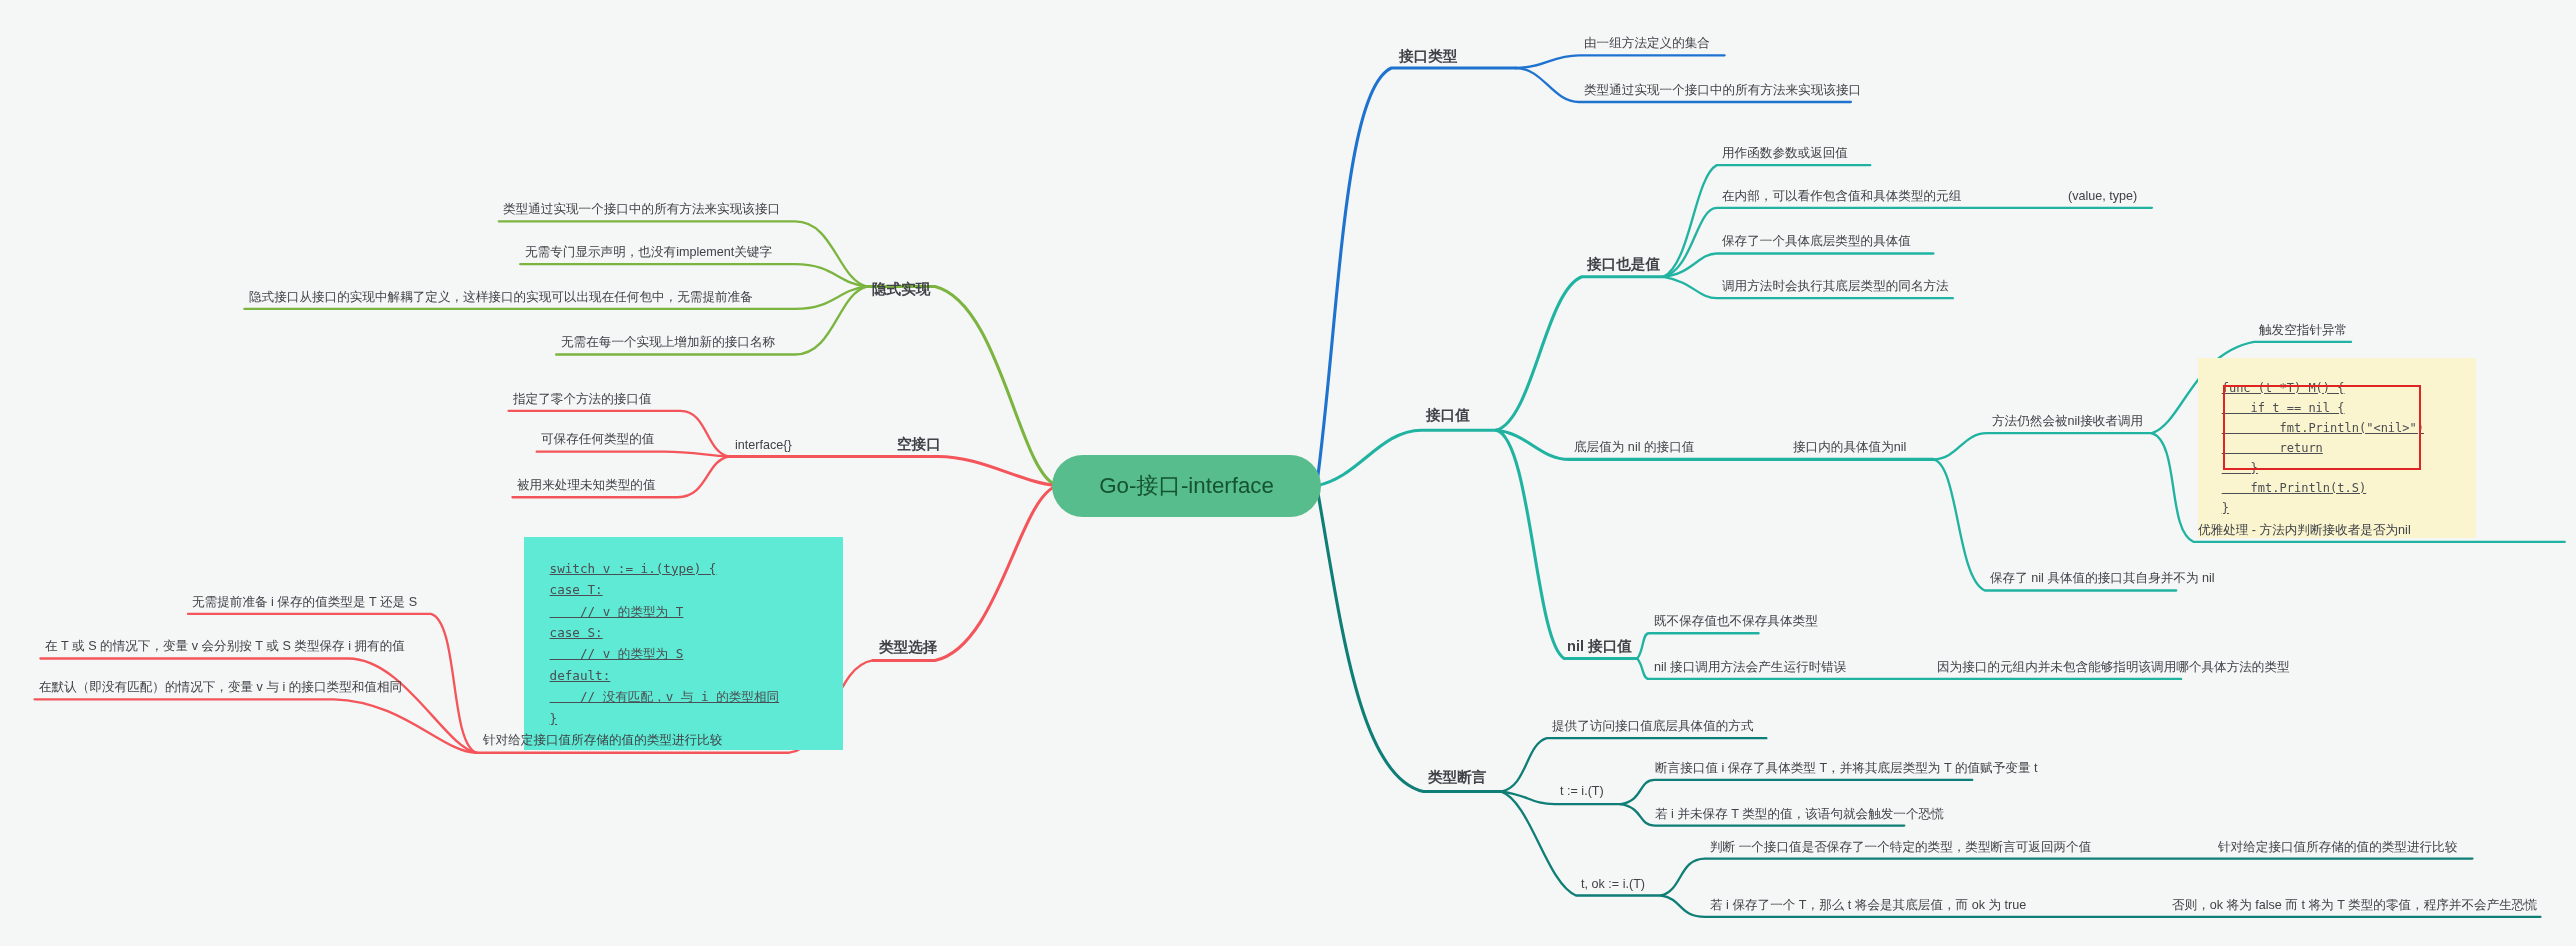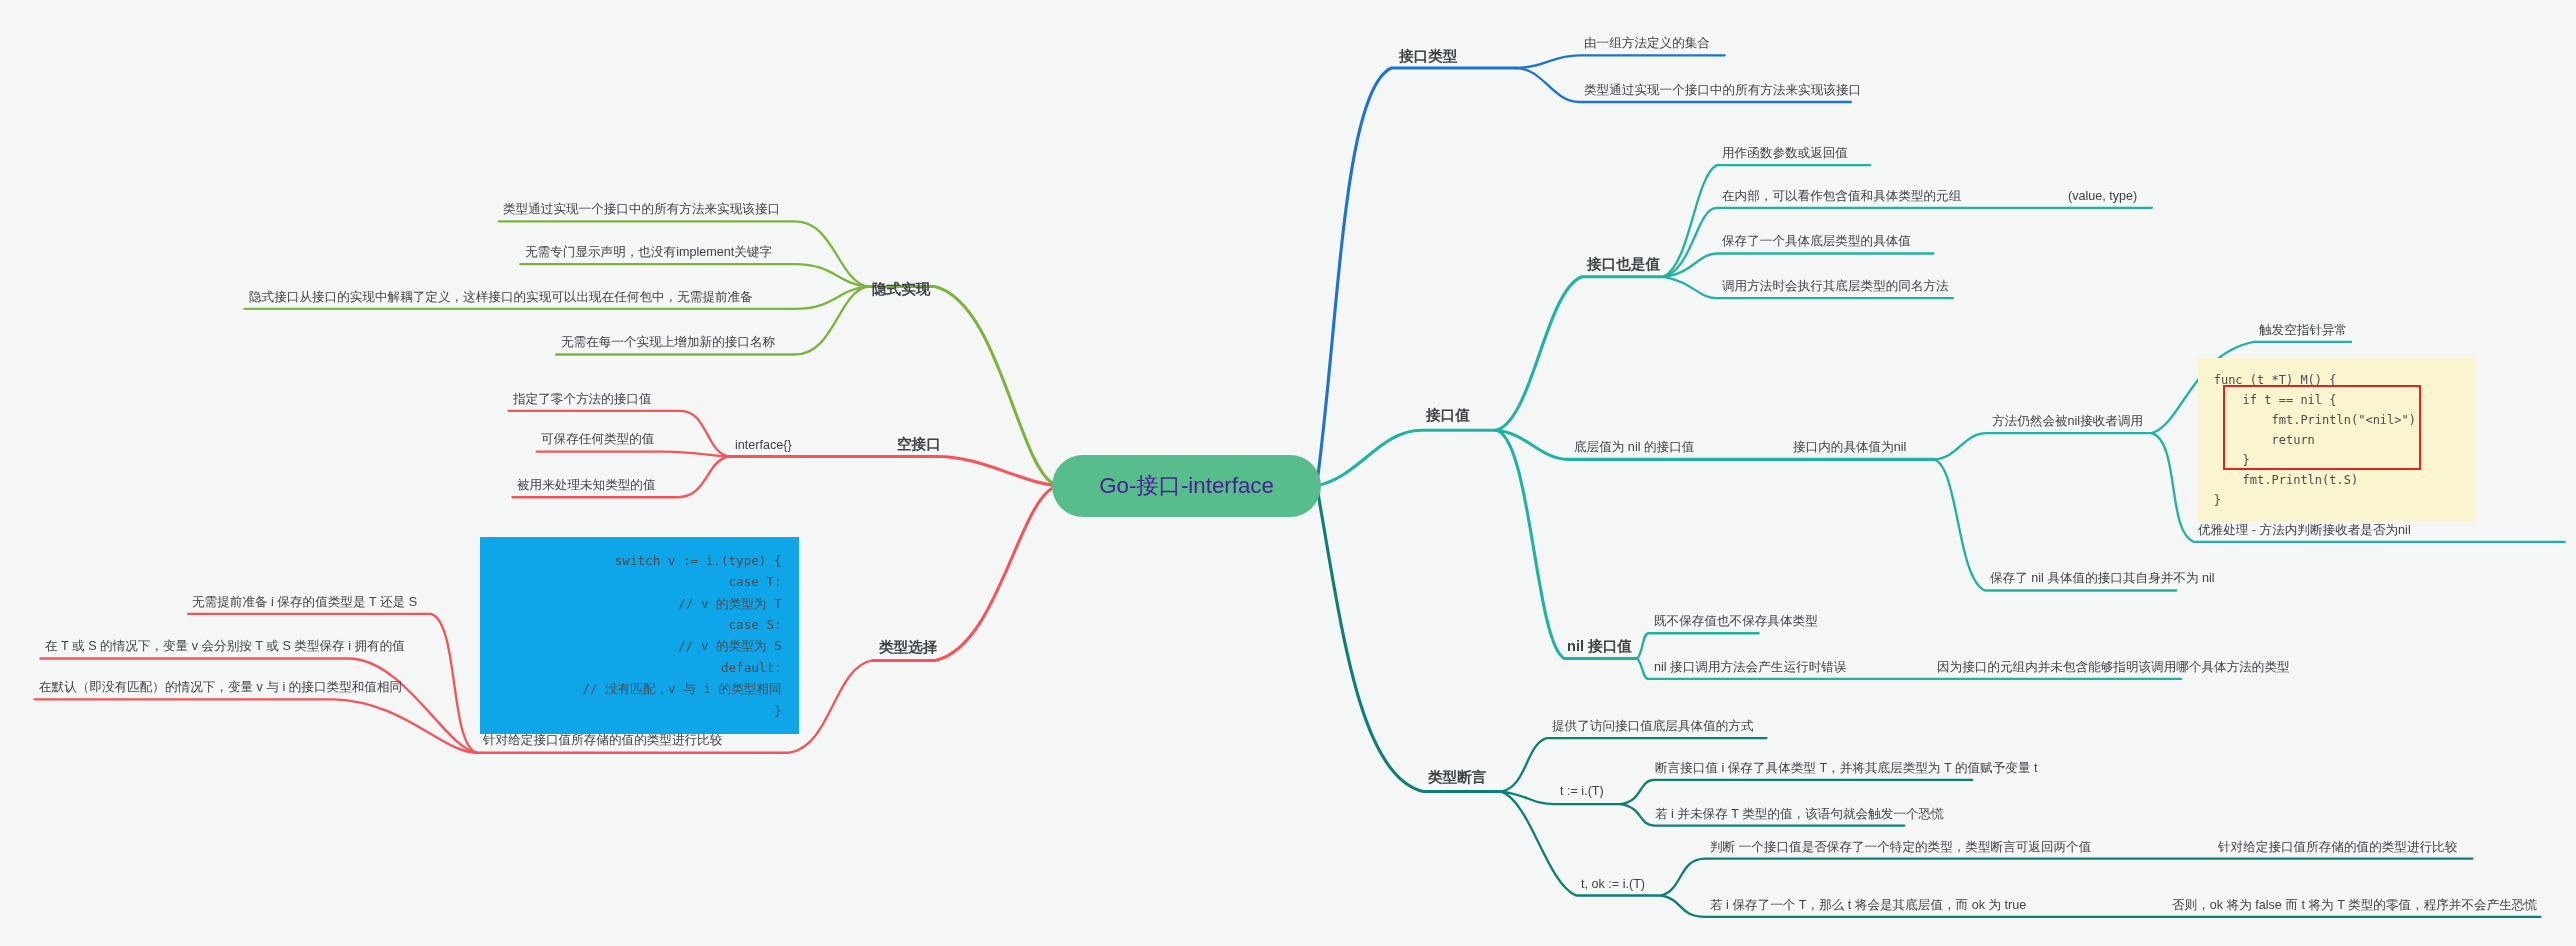--- a/index.html
+++ b/index.html
@@ -7,28 +7,28 @@
           font-family:"Liberation Sans","DejaVu Sans",sans-serif;color:#3f4247;}
   svg.edges{position:absolute;left:0;top:0;width:2576px;height:946px;}
   svg.edges path{fill:none;stroke-linecap:round;stroke-linejoin:round;}
   .c-blue{stroke:#1e73cf}.c-teal{stroke:#21b3a1}.c-dteal{stroke:#0f7e76}
   .c-green{stroke:#7cb440}.c-red{stroke:#f4555a}
   .w3{stroke-width:3.2}.w2{stroke-width:2.4}
   .lbl{position:absolute;font-size:12.6px;line-height:17.5px;white-space:nowrap;cursor:default;}
   .blbl{position:absolute;font-size:14.6px;line-height:19.4px;white-space:nowrap;font-weight:700;}
   .root-node{position:absolute;left:1052px;top:455px;width:269px;height:62px;background:#57bd8c;
              border-radius:31px;display:flex;align-items:center;justify-content:center;
-             color:#4c1d95;font-size:22.3px;white-space:nowrap;}
+             color:#14532d;font-size:22.3px;white-space:nowrap;}
   .codebox{position:absolute;font-family:"DejaVu Sans Mono","Liberation Mono",monospace;
            color:#4b4e52;}
-  .codebox pre{margin:4px;white-space:pre;}
+  .codebox pre{margin:12px;white-space:pre;text-decoration:underline;}
   .code-yellow{left:2198px;top:358px;width:255px;background:#faf5cf;padding:7.8px 11.7px;
                font-size:12px;line-height:20px;}
-  .code-gray{left:480px;top:537px;width:292px;background:#0ea5e9;padding:8.7px 13.6px;
-             font-size:12.6px;line-height:21.4px;text-align:right;}
+  .code-gray{left:524px;top:537px;width:292px;background:#5eead4;padding:8.7px 13.6px;
+             font-size:12.6px;line-height:21.4px;}
   .redbox{position:absolute;left:2223px;top:385px;width:194px;height:81px;
           border:2.9px solid #e02424;}
 </style>
 </head>
 <body>
 
 <div class="canvas">
 
   <svg class="edges" viewBox="0 0 2651 974">
 

